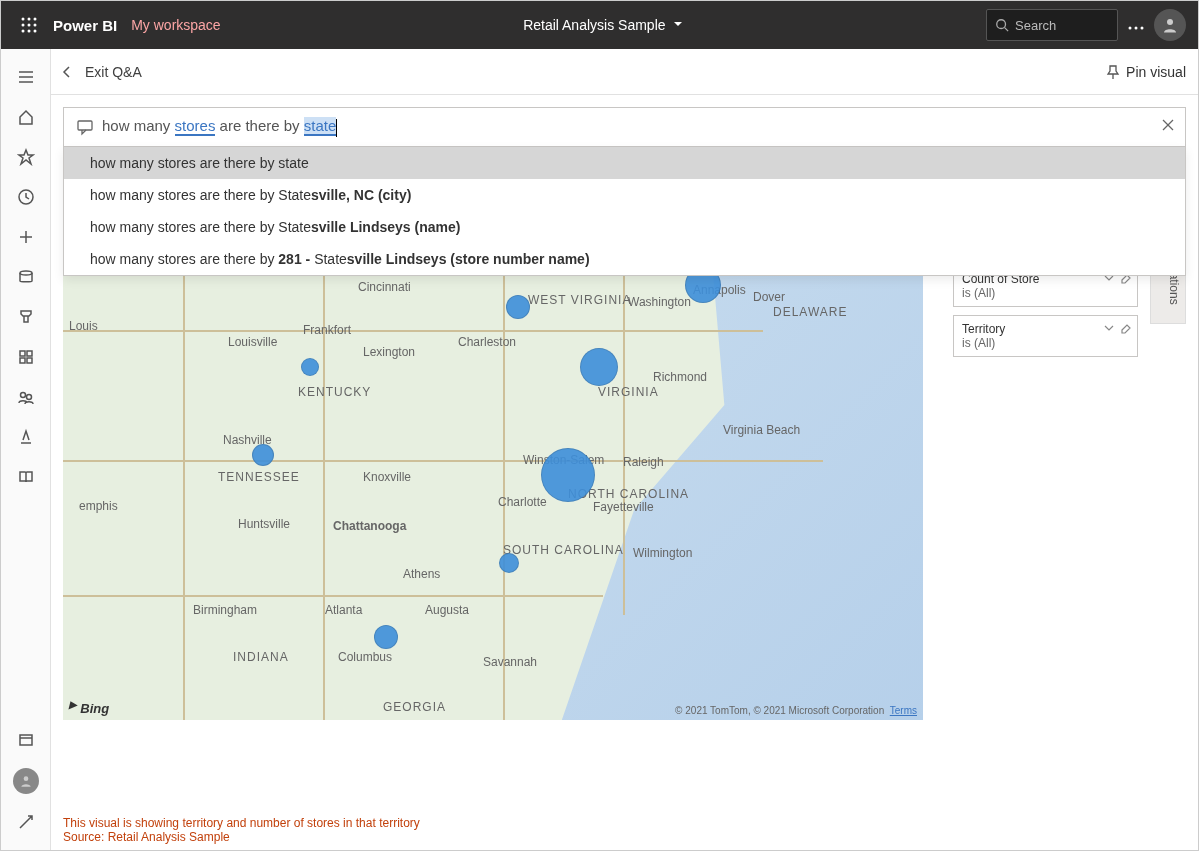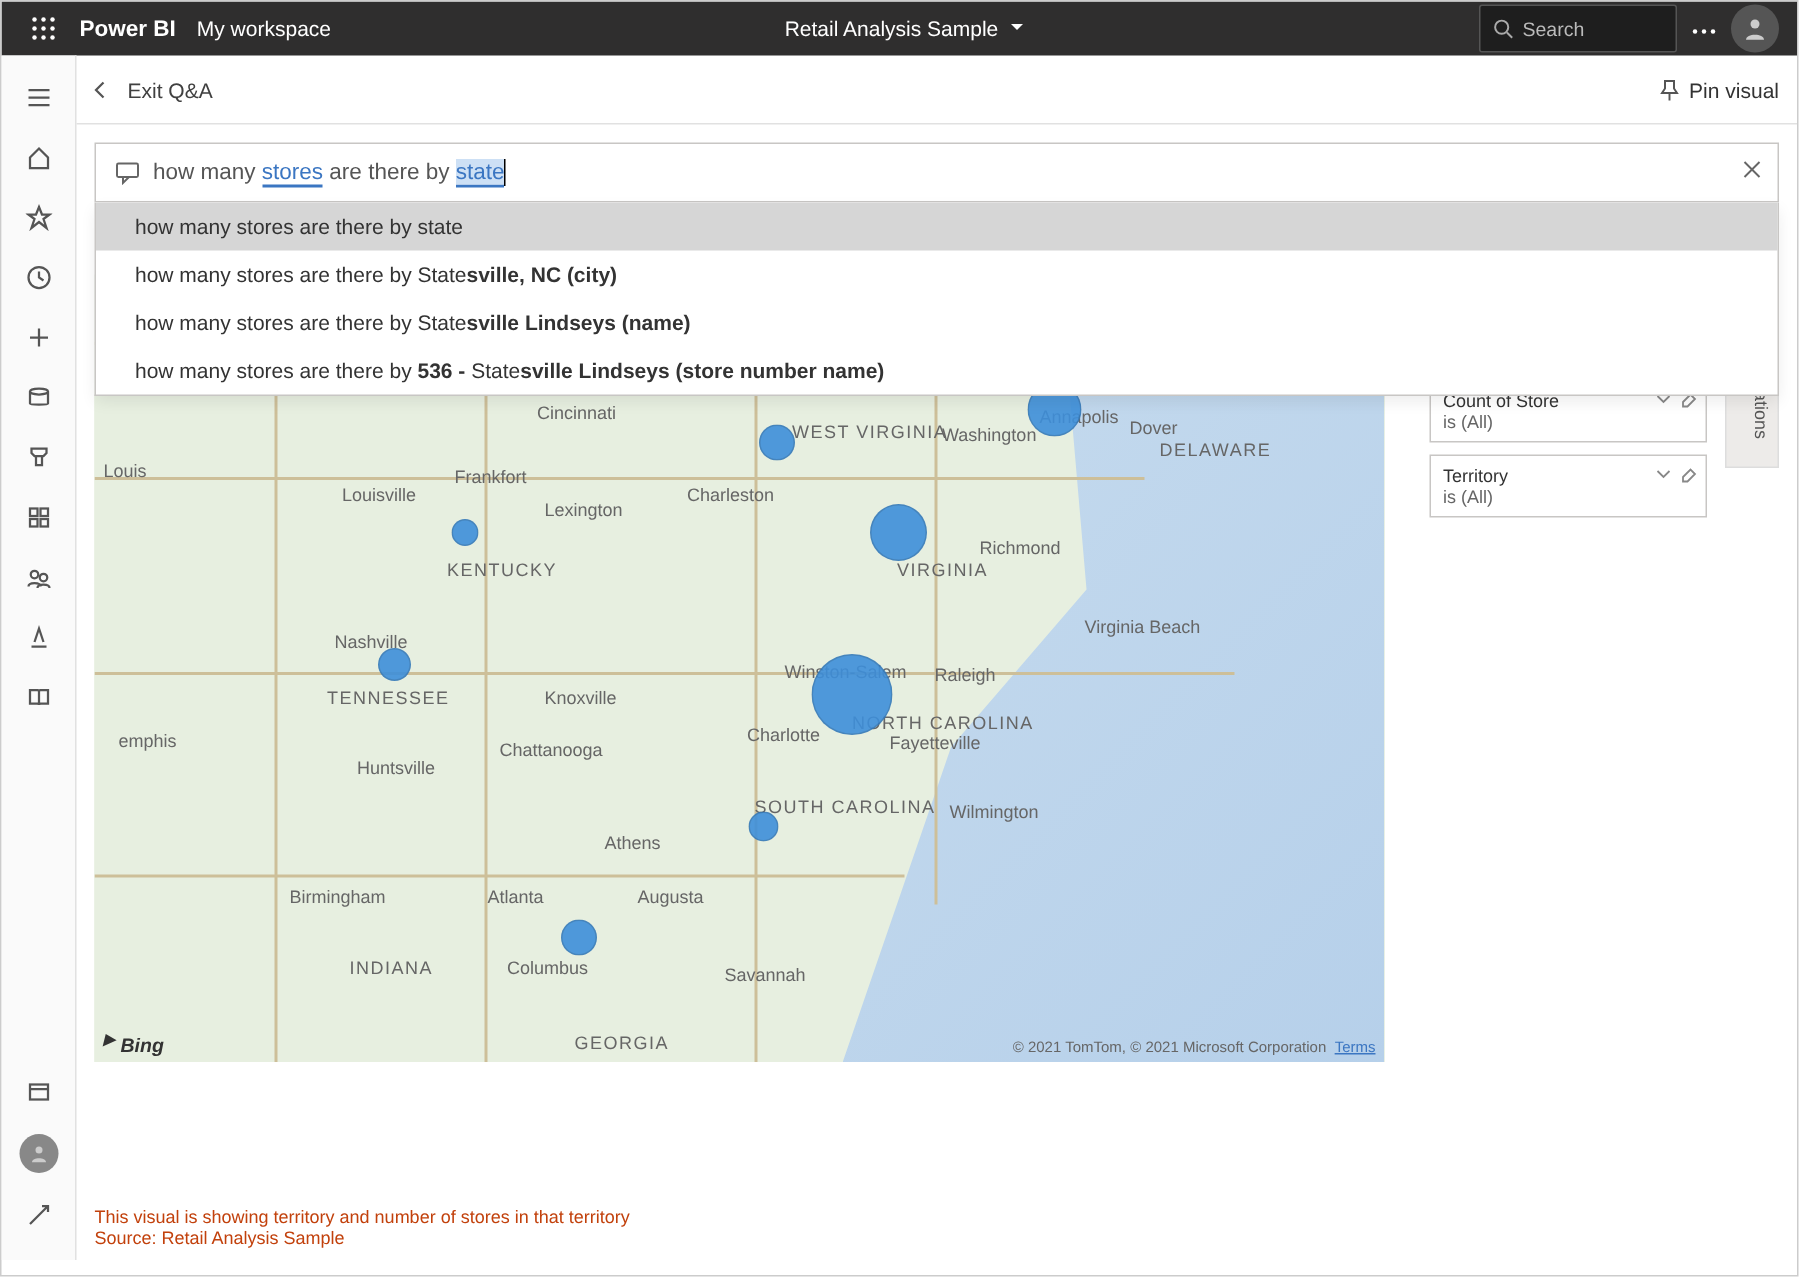--- a/index.html
+++ b/index.html
@@ -1,21 +1,21 @@
 <!DOCTYPE html>
 <html><head>
 <meta charset="utf-8">
 <style>
   * { box-sizing: border-box; margin: 0; padding: 0; font-family: "Segoe UI", Arial, sans-serif; }
   body { width: 1199px; height: 851px; background: #fff; color: #252423; overflow: hidden; border:1px solid #ccc; }
-  .topbar { height: 36px; background: #2f2e2e; color: #fff; display: flex; align-items: center; padding: 0 12px; }
+  .topbar { height: 48px; background: #2f2e2e; color: #fff; display: flex; align-items: center; padding: 0 12px; }
   .waffle { width:32px; height:32px; display:flex;align-items:center;justify-content:center;margin-right:8px;}
   .waffle svg { fill:#fff; }
   .brand { font-weight:600; font-size:15px; margin-right:14px;}
-  .workspace-label { font-size:14px; color:#ffffff;}
+  .workspace-label { font-size:14px; color:#fca5a5;}
   .top-center { flex:1; display:flex; justify-content:center;}
   .doc-title { font-size:14px; display:flex; align-items:center; gap:6px;}
   .chev svg { fill:#fff; }
   .top-right { display:flex; align-items:center; gap:10px;}
   .search-box { background:#1e1e1e; border:1px solid #555; height:32px; width:132px; display:flex; align-items:center; padding:0 8px; border-radius:2px;}
   .search-box span.icon { margin-right:6px; display:flex;}
   .search-box span.icon svg{ stroke:#aaa; }
   .search-box span.ph { color:#bbb; font-size:13px;}
   .more-dots svg { fill:#fff;}
   .avatar-circle { width:32px;height:32px;border-radius:50%;background:#555;display:flex;align-items:center;justify-content:center;}
@@ -241,21 +241,21 @@
           </span>
           <div class="clear-x"><svg width="16" height="16" viewBox="0 0 16 16" fill="none" stroke-width="1.3">
                 <line x1="3" y1="3" x2="13" y2="13"></line>
                 <line x1="13" y1="3" x2="3" y2="13"></line>
               </svg></div>
         </div>
         <div class="suggestions">
           <div class="sugg-row hl"><span>how many stores are there by state</span><b></b></div>
           <div class="sugg-row"><span>how many stores are there by State</span><b>sville, NC (city)</b></div>
           <div class="sugg-row"><span>how many stores are there by State</span><b>sville Lindseys (name)</b></div>
-          <div class="sugg-row"><span>how many stores are there by </span><b>536 - </b><span>State</span><b>sville Lindseys (store number name)</b></div>
+          <div class="sugg-row"><span>how many stores are there by </span><b>281 - </b><span>State</span><b>sville Lindseys (store number name)</b></div>
         </div>
       </div>
 
       <div class="map-area">
         <div class="land"></div>
         <div class="ocean"></div>
 
         <div class="road" style="top:45px;left:0;width:860px;"></div>
         <div class="road" style="top:135px;left:0;width:700px;"></div>
         <div class="road" style="top:265px;left:0;width:760px;"></div>
@@ -269,21 +269,21 @@
             <div class="map-label" style="left: 320px; top: 46px;">Columbus</div>
             <div class="map-label" style="left: 180px; top: 35px;">Indianapolis</div>
             <div class="map-label" style="left: 20px; top: 54px;">Springfield</div>
             <div class="map-label" style="left: 295px; top: 85px;">Cincinnati</div>
             <div class="map-label" style="left: 240px; top: 128px;">Frankfort</div>
             <div class="map-label" style="left: 165px; top: 140px;">Louisville</div>
             <div class="map-label" style="left: 300px; top: 150px;">Lexington</div>
             <div class="map-label" style="left: 395px; top: 140px;">Charleston</div>
             <div class="map-label" style="left: 160px; top: 238px;">Nashville</div>
             <div class="map-label" style="left: 300px; top: 275px;">Knoxville</div>
-            <div class="map-label" style="left: 270px; top: 310px;">Chattanooga</div>
+            <div class="map-label" style="left: 270px; top: 324px; font-weight: bold;">Chattanooga</div>
             <div class="map-label" style="left: 175px; top: 322px;">Huntsville</div>
             <div class="map-label" style="left: 130px; top: 408px;">Birmingham</div>
             <div class="map-label" style="left: 262px; top: 408px;">Atlanta</div>
             <div class="map-label" style="left: 340px; top: 372px;">Athens</div>
             <div class="map-label" style="left: 330px; top: 408px; margin-left: 32px;">Augusta</div>
             <div class="map-label" style="left: 275px; top: 455px;">Columbus</div>
             <div class="map-label" style="left: 420px; top: 460px;">Savannah</div>
             <div class="map-label" style="left: 610px; top: 18px;">Harrisburg</div>
             <div class="map-label" style="left: 725px; top: 25px;">Trenton</div>
             <div class="map-label" style="left: 565px; top: 100px;">Washington</div>

